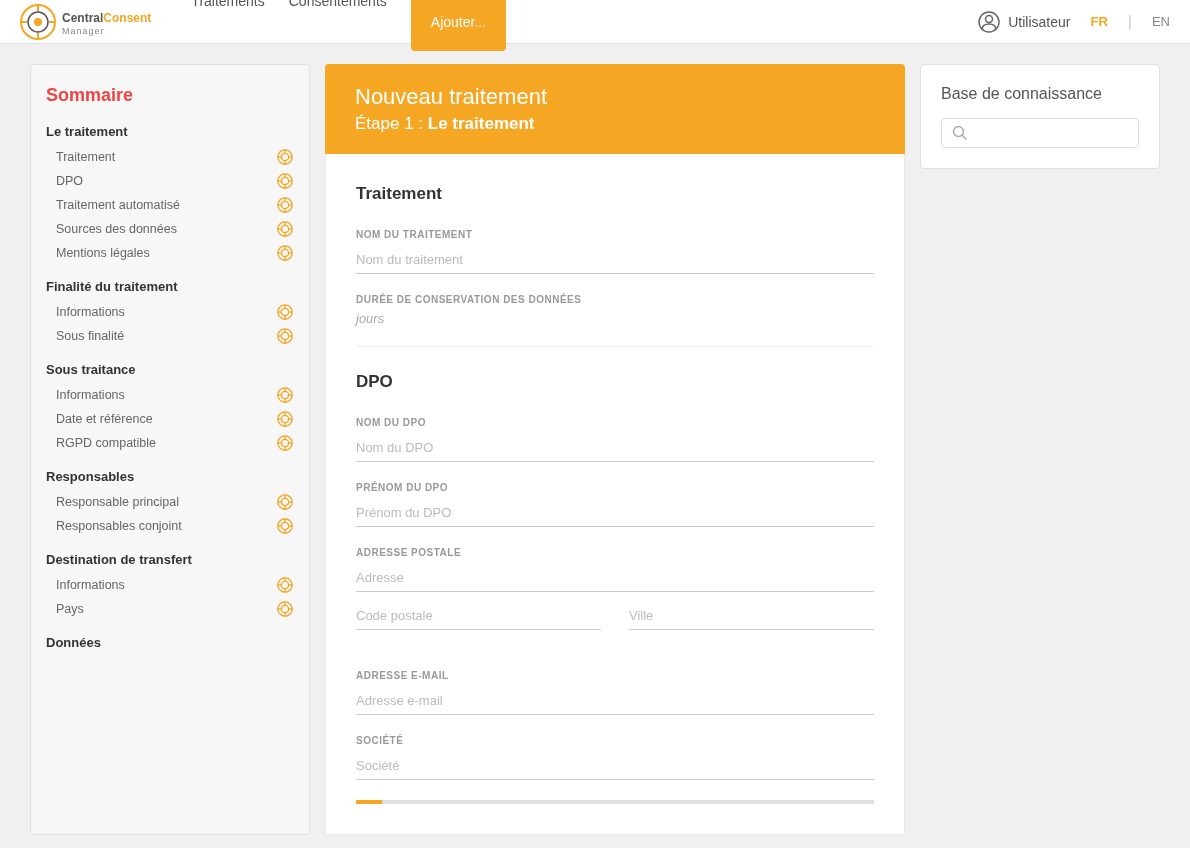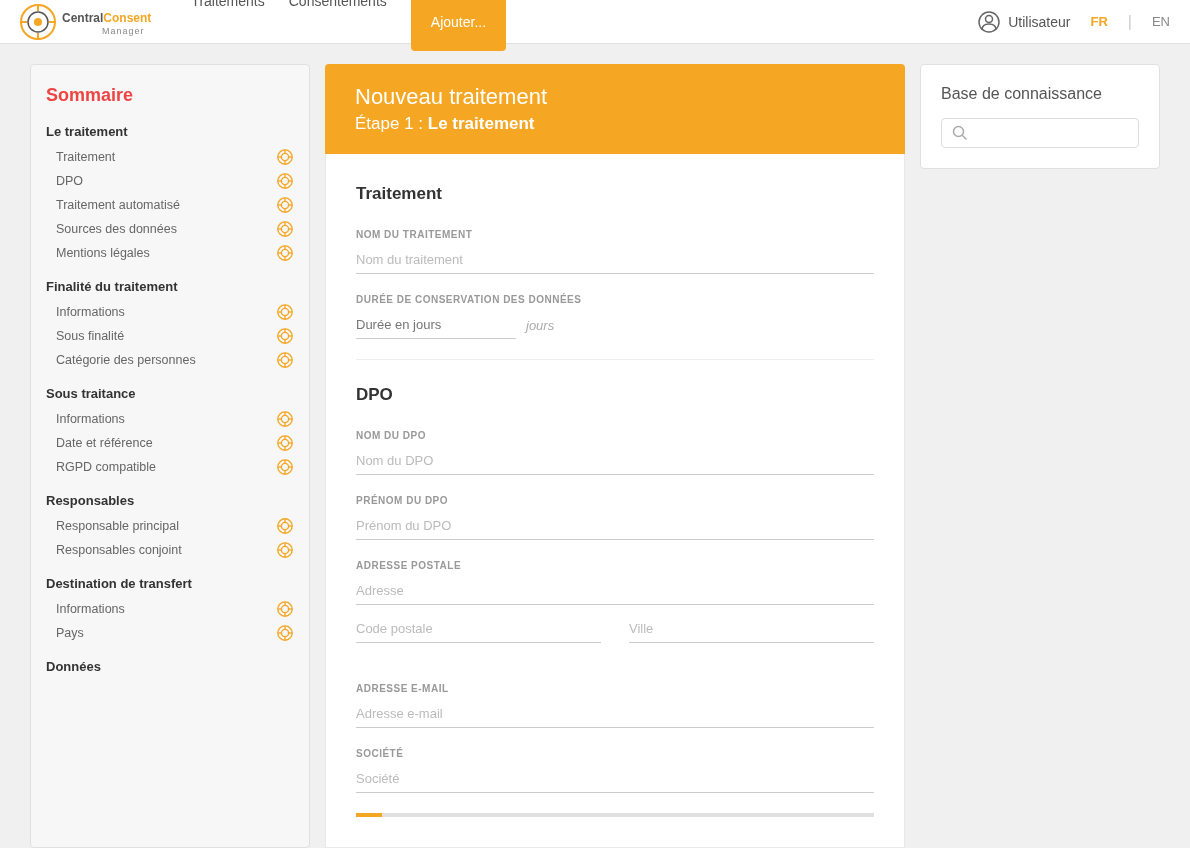--- a/index.html
+++ b/index.html
@@ -271,21 +271,21 @@
       <circle cx="18" cy="18" r="17" fill="none" stroke="#f5a623" stroke-width="2"></circle>
       <circle cx="18" cy="18" r="10" fill="none" stroke="#555" stroke-width="1.5"></circle>
       <circle cx="18" cy="18" r="4" fill="#f5a623"></circle>
       <line x1="18" y1="1" x2="18" y2="7" stroke="#f5a623" stroke-width="2"></line>
       <line x1="18" y1="29" x2="18" y2="35" stroke="#f5a623" stroke-width="2"></line>
       <line x1="1" y1="18" x2="7" y2="18" stroke="#f5a623" stroke-width="2"></line>
       <line x1="29" y1="18" x2="35" y2="18" stroke="#f5a623" stroke-width="2"></line>
     </svg>
     <div>
       <span style="font-size:12px;font-weight:bold;color:#555;">Central</span><span style="font-size:12px;font-weight:bold;color:#f5a623;">Consent</span>
-      <div style="font-size:9px;color:#888;letter-spacing:1px;margin-left:40px;">Manager</div>
+      <div style="font-size:9px;color:#888;letter-spacing:1px;">Manager</div>
     </div>
   </div>
   <nav class="header-nav">
     <a class="nav-link">Traitements</a>
     <a class="nav-link">Consentements</a>
     <button class="btn-ajouter">Ajouter...</button>
   </nav>
   <div class="header-right">
     <div class="user-section">
       <svg width="22" height="22" viewBox="0 0 22 22" fill="none" xmlns="http://www.w3.org/2000/svg">
@@ -379,31 +379,20 @@
       <span class="sidebar-item-label">Sous finalité</span>
       <svg class="gdpr-icon" viewBox="0 0 20 20">
           <circle cx="10" cy="10" r="8" fill="none" stroke="#f5a623" stroke-width="1.5"></circle>
           <circle cx="10" cy="10" r="4" fill="none" stroke="#f5a623" stroke-width="1.5"></circle>
           <line x1="10" y1="2" x2="10" y2="6" stroke="#f5a623" stroke-width="1.5"></line>
           <line x1="10" y1="14" x2="10" y2="18" stroke="#f5a623" stroke-width="1.5"></line>
           <line x1="2" y1="10" x2="6" y2="10" stroke="#f5a623" stroke-width="1.5"></line>
           <line x1="14" y1="10" x2="18" y2="10" stroke="#f5a623" stroke-width="1.5"></line>
         </svg>
     </div>
-    <div class="sidebar-item">
-      <span class="sidebar-item-label">Catégorie des personnes</span>
-      <svg class="gdpr-icon" viewBox="0 0 20 20">
-          <circle cx="10" cy="10" r="8" fill="none" stroke="#f5a623" stroke-width="1.5"></circle>
-          <circle cx="10" cy="10" r="4" fill="none" stroke="#f5a623" stroke-width="1.5"></circle>
-          <line x1="10" y1="2" x2="10" y2="6" stroke="#f5a623" stroke-width="1.5"></line>
-          <line x1="10" y1="14" x2="10" y2="18" stroke="#f5a623" stroke-width="1.5"></line>
-          <line x1="2" y1="10" x2="6" y2="10" stroke="#f5a623" stroke-width="1.5"></line>
-          <line x1="14" y1="10" x2="18" y2="10" stroke="#f5a623" stroke-width="1.5"></line>
-        </svg>
-    </div>
 
     <div class="sidebar-section-title">Sous traitance</div>
     <div class="sidebar-item">
       <span class="sidebar-item-label">Informations</span>
       <svg class="gdpr-icon" viewBox="0 0 20 20">
           <circle cx="10" cy="10" r="8" fill="none" stroke="#f5a623" stroke-width="1.5"></circle>
           <circle cx="10" cy="10" r="4" fill="none" stroke="#f5a623" stroke-width="1.5"></circle>
           <line x1="10" y1="2" x2="10" y2="6" stroke="#f5a623" stroke-width="1.5"></line>
           <line x1="10" y1="14" x2="10" y2="18" stroke="#f5a623" stroke-width="1.5"></line>
           <line x1="2" y1="10" x2="6" y2="10" stroke="#f5a623" stroke-width="1.5"></line>
@@ -498,21 +487,20 @@
       <div class="form-section-title">Traitement</div>
 
       <div class="form-group">
         <label class="form-label">NOM DU TRAITEMENT</label>
         <input class="form-input" type="text" placeholder="Nom du traitement" style="">
       </div>
 
       <div class="form-group">
         <label class="form-label">DURÉE DE CONSERVATION DES DONNÉES</label>
         <div class="duration-row">
-          <input class="duration-input" type="text" placeholder="Durée en jours" style="">
           <span class="duration-unit">jours</span>
         </div>
       </div>
 
       <hr class="section-divider">
 
       <div class="form-section-title">DPO</div>
 
       <div class="form-group">
         <label class="form-label">NOM DU DPO</label>

